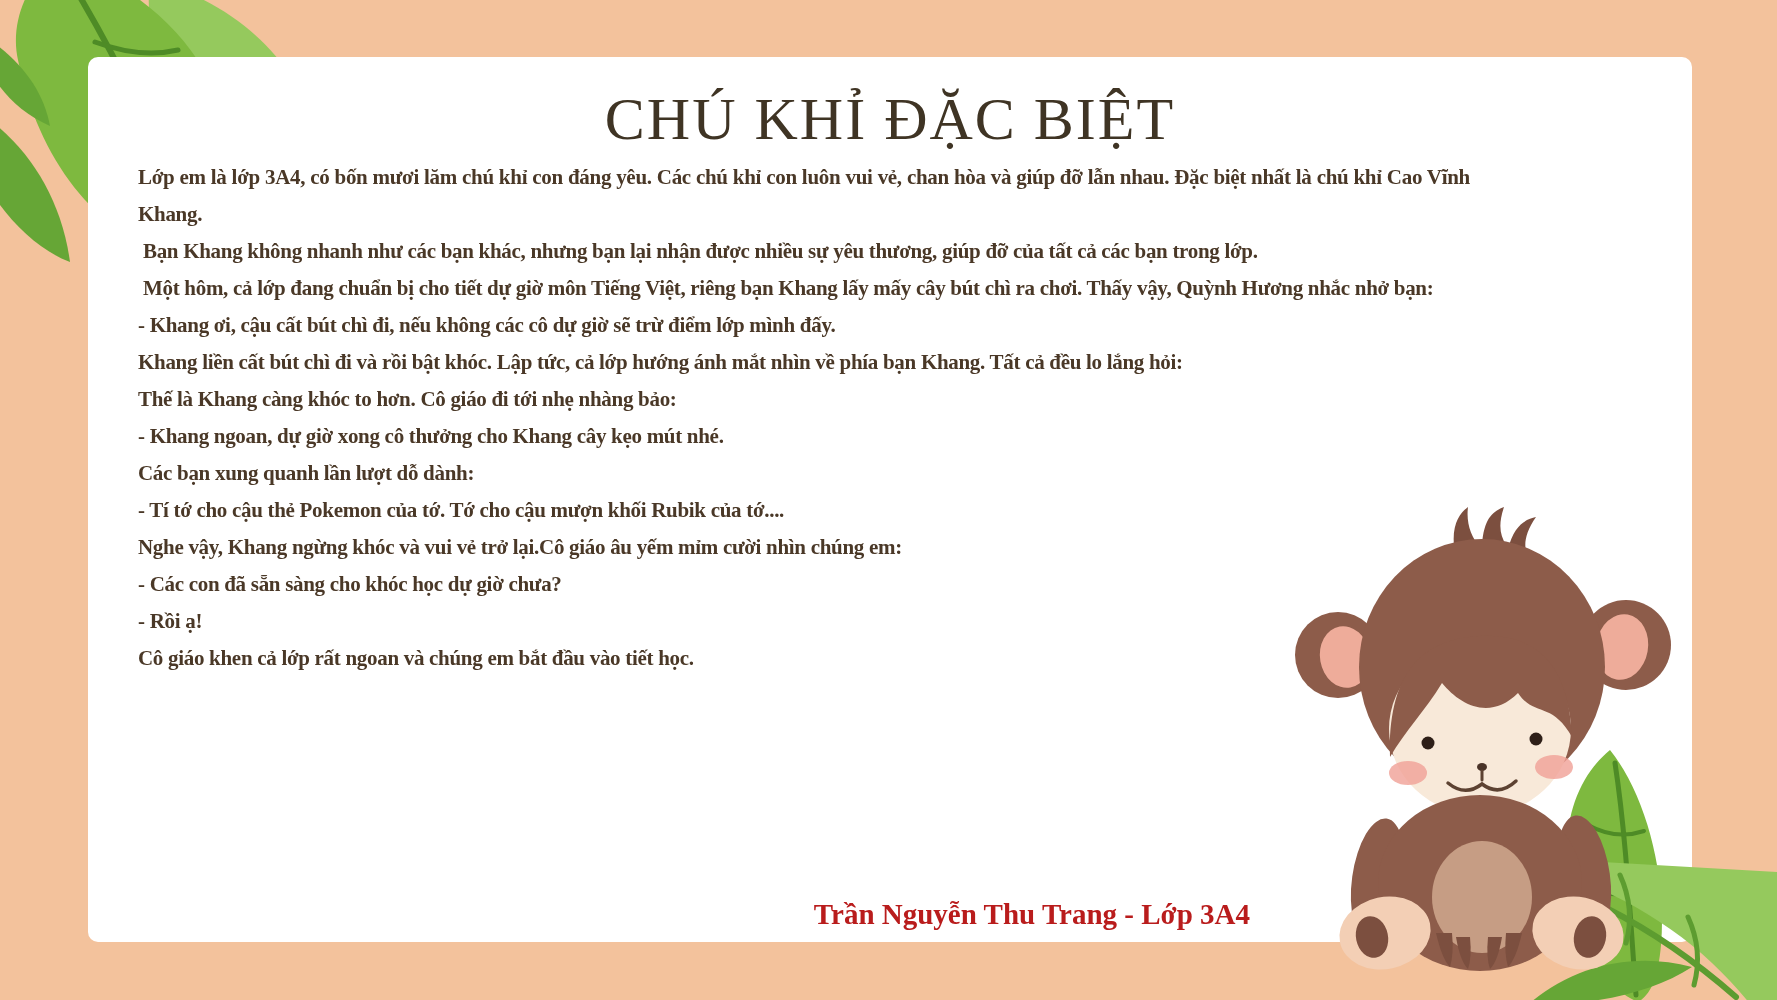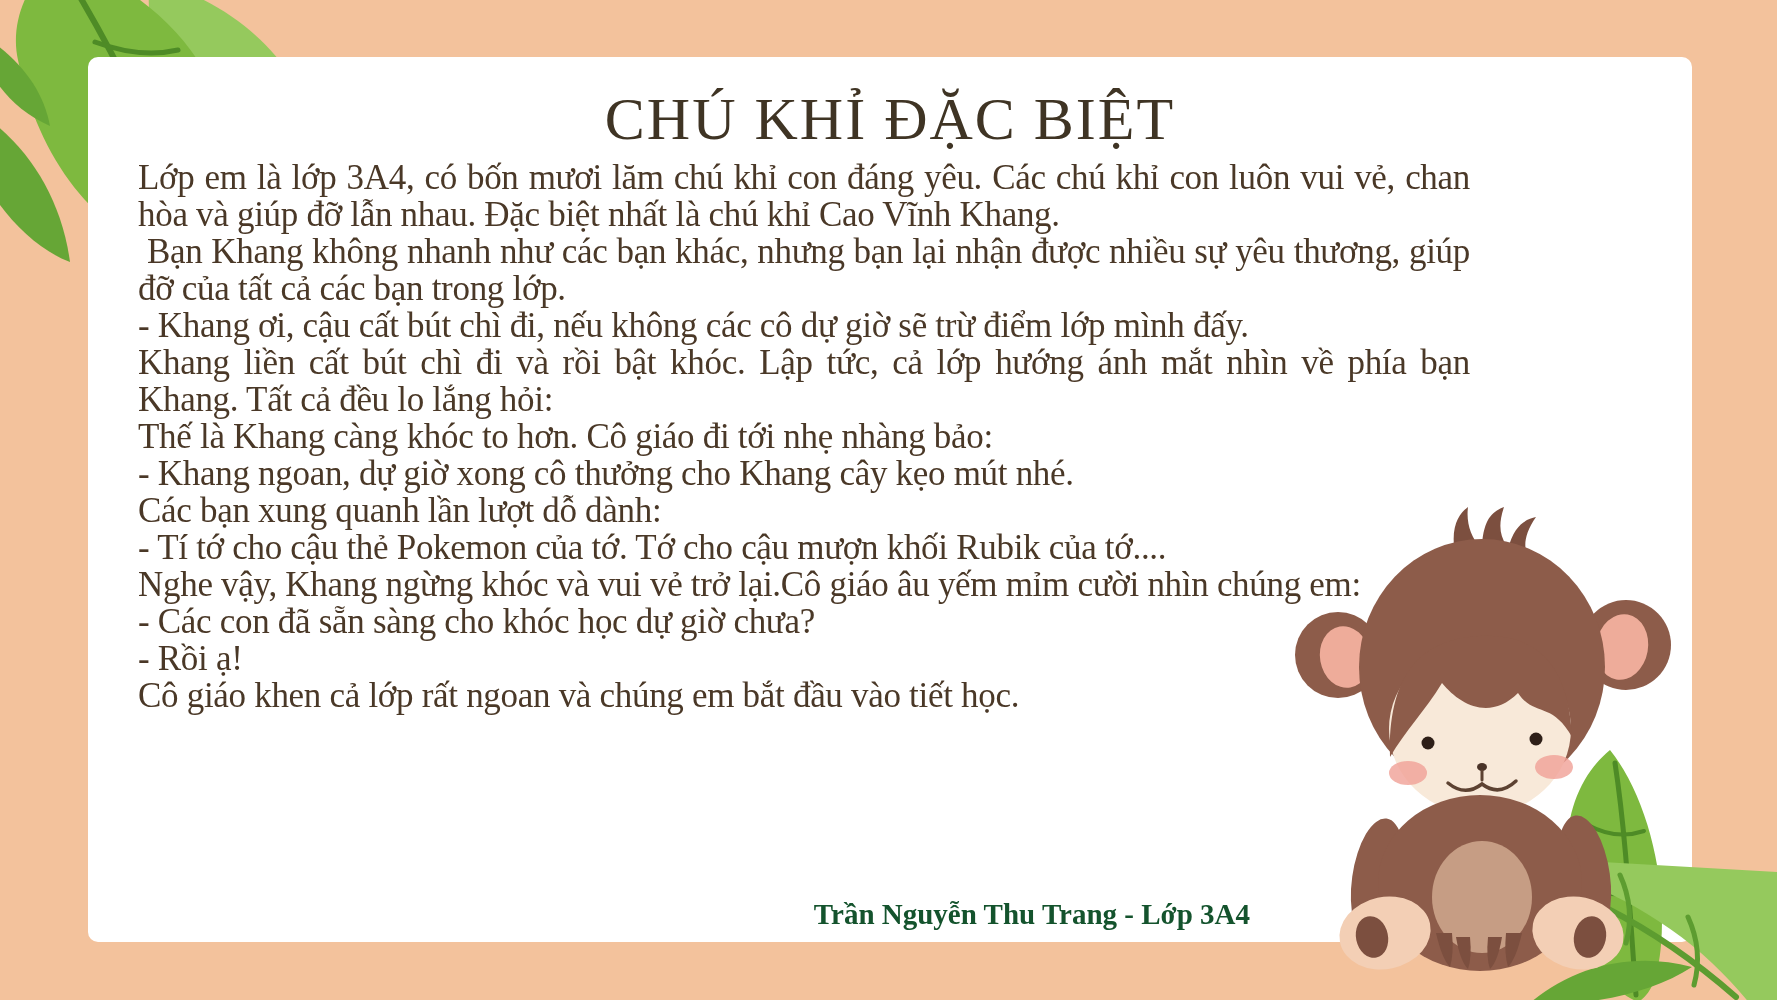--- a/index.html
+++ b/index.html
@@ -29,34 +29,34 @@
     color:#3f3424;
   }
   .story{
     position:absolute;
     left:50px;top:102px;
     width:1332px;
     color:#4a3827;
   }
   .story p{
     margin:0;
-    font-size:35px;
-    font-weight:400;
+    font-size:21px;
+    font-weight:700;
     line-height:37px;
     letter-spacing:-0.3px;
     text-align:justify;
     white-space:pre-wrap;
   }
   .signature{
     position:absolute;
     top:898px;
     right:527px;
     font-size:29px;
     font-weight:700;
-    color:#14532d;
+    color:#b91c1c;
     white-space:nowrap;
   }
   .deco{position:absolute;pointer-events:none;}
   #leaves-top-left{left:0;top:0;}
   #leaves-bottom-right{left:1410px;top:735px;}
   #monkey{left:1290px;top:505px;}
 </style>
 </head>
 <body>
 
@@ -71,20 +71,21 @@
     <path d="M 130,158 C 152,168 176,170 198,164" stroke="#4e8b26" stroke-width="5" fill="none" stroke-linecap="round"></path>
     <path d="M -10,40 C 22,62 44,92 50,126 C 22,114 0,92 -10,70 Z" fill="#66a636"></path>
     <path d="M -10,120 C 32,152 62,202 70,262 C 38,250 8,220 -10,190 Z" fill="#66a636"></path>
   </svg>
 
   <div class="card">
     <h1 class="title">CHÚ KHỈ ĐẶC BIỆT</h1>
     <div class="story">
         <p>Lớp em là lớp 3A4, có bốn mươi lăm chú khỉ con đáng yêu. Các chú khỉ con luôn vui vẻ, chan hòa và giúp đỡ lẫn nhau. Đặc biệt nhất là chú khỉ Cao Vĩnh Khang.</p>
         <p> Bạn Khang không nhanh như các bạn khác, nhưng bạn lại nhận được nhiều sự yêu thương, giúp đỡ của tất cả các bạn trong lớp.</p>
+        <p> Một hôm, cả lớp đang chuẩn bị cho tiết dự giờ môn Tiếng Việt, riêng bạn Khang lấy mấy cây bút chì ra chơi. Thấy vậy, Quỳnh Hương nhắc nhở bạn:</p>
         <p>- Khang ơi, cậu cất bút chì đi, nếu không các cô dự giờ sẽ trừ điểm lớp mình đấy.</p>
         <p>Khang liền cất bút chì đi và rồi bật khóc. Lập tức, cả lớp hướng ánh mắt nhìn về phía bạn Khang. Tất cả đều lo lắng hỏi:</p>
         <p>Thế là Khang càng khóc to hơn. Cô giáo đi tới nhẹ nhàng bảo:</p>
         <p>- Khang ngoan, dự giờ xong cô thưởng cho Khang cây kẹo mút nhé.</p>
         <p>Các bạn xung quanh lần lượt dỗ dành:</p>
         <p>- Tí tớ cho cậu thẻ Pokemon của tớ. Tớ cho cậu mượn khối Rubik của tớ....</p>
         <p>Nghe vậy, Khang ngừng khóc và vui vẻ trở lại.Cô giáo âu yếm mỉm cười nhìn chúng em:</p>
         <p>- Các con đã sẵn sàng cho khóc học dự giờ chưa?</p>
         <p>- Rồi ạ!</p>
         <p>Cô giáo khen cả lớp rất ngoan và chúng em bắt đầu vào tiết học.</p>

